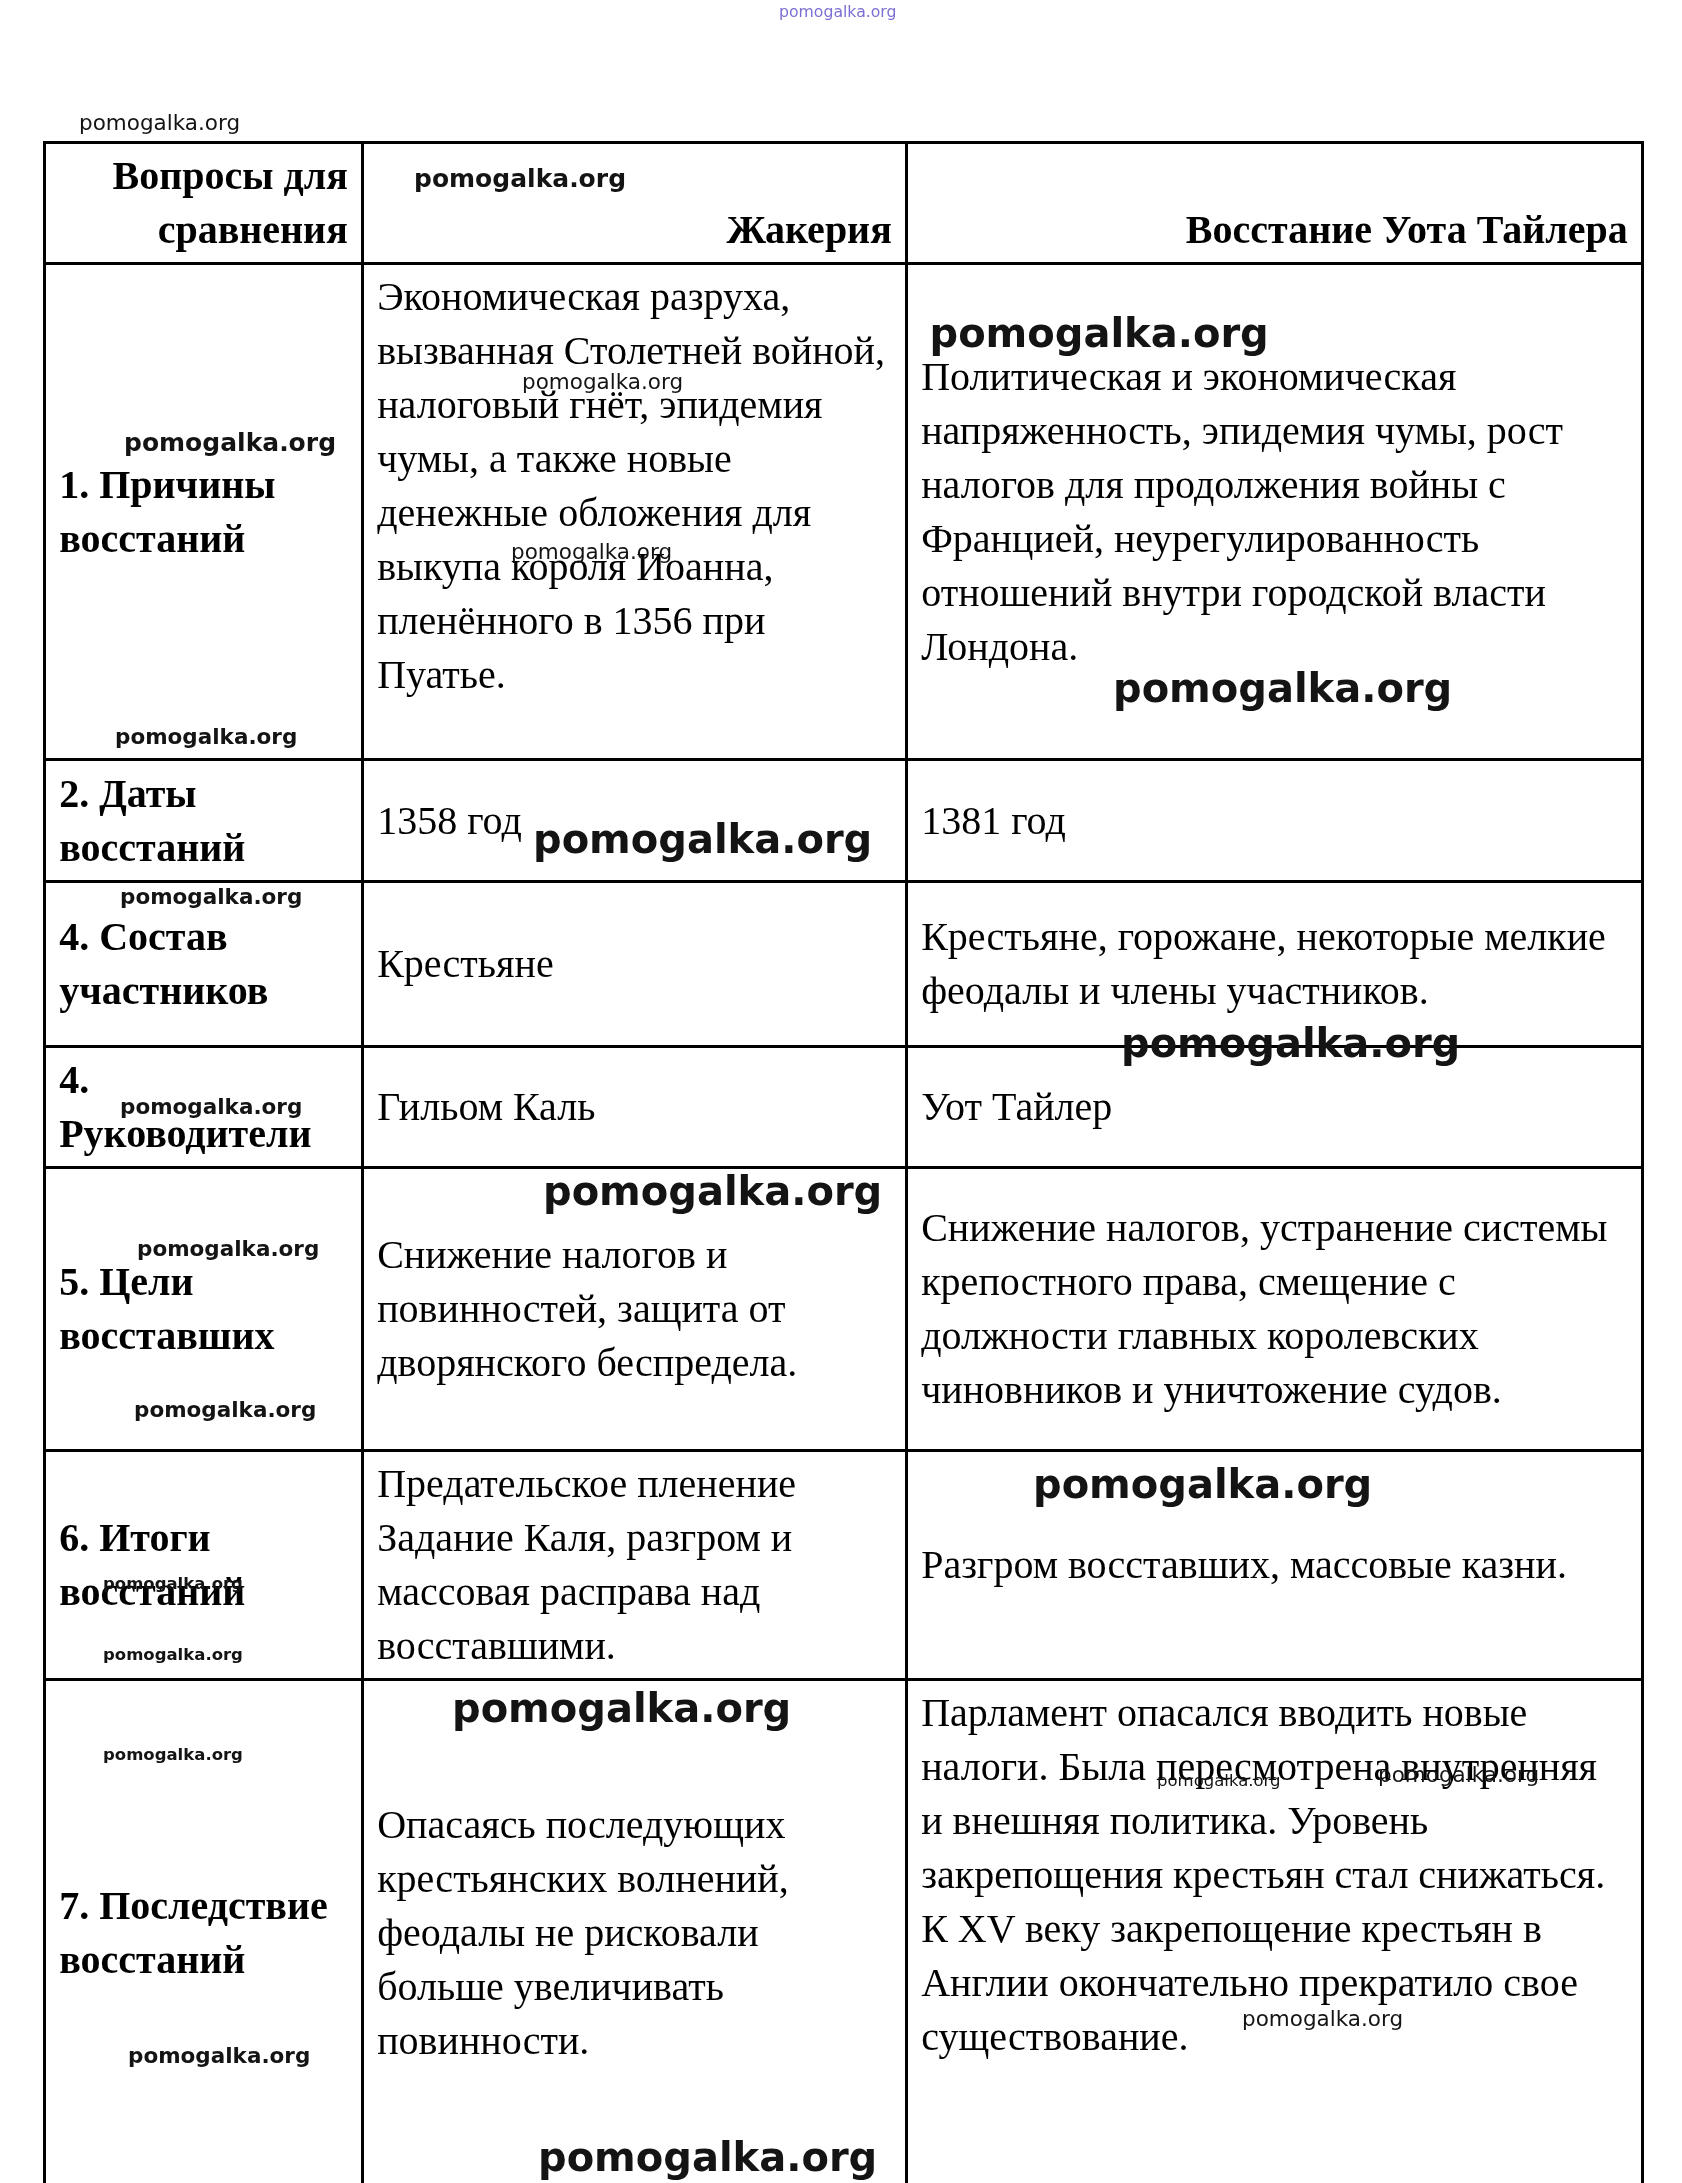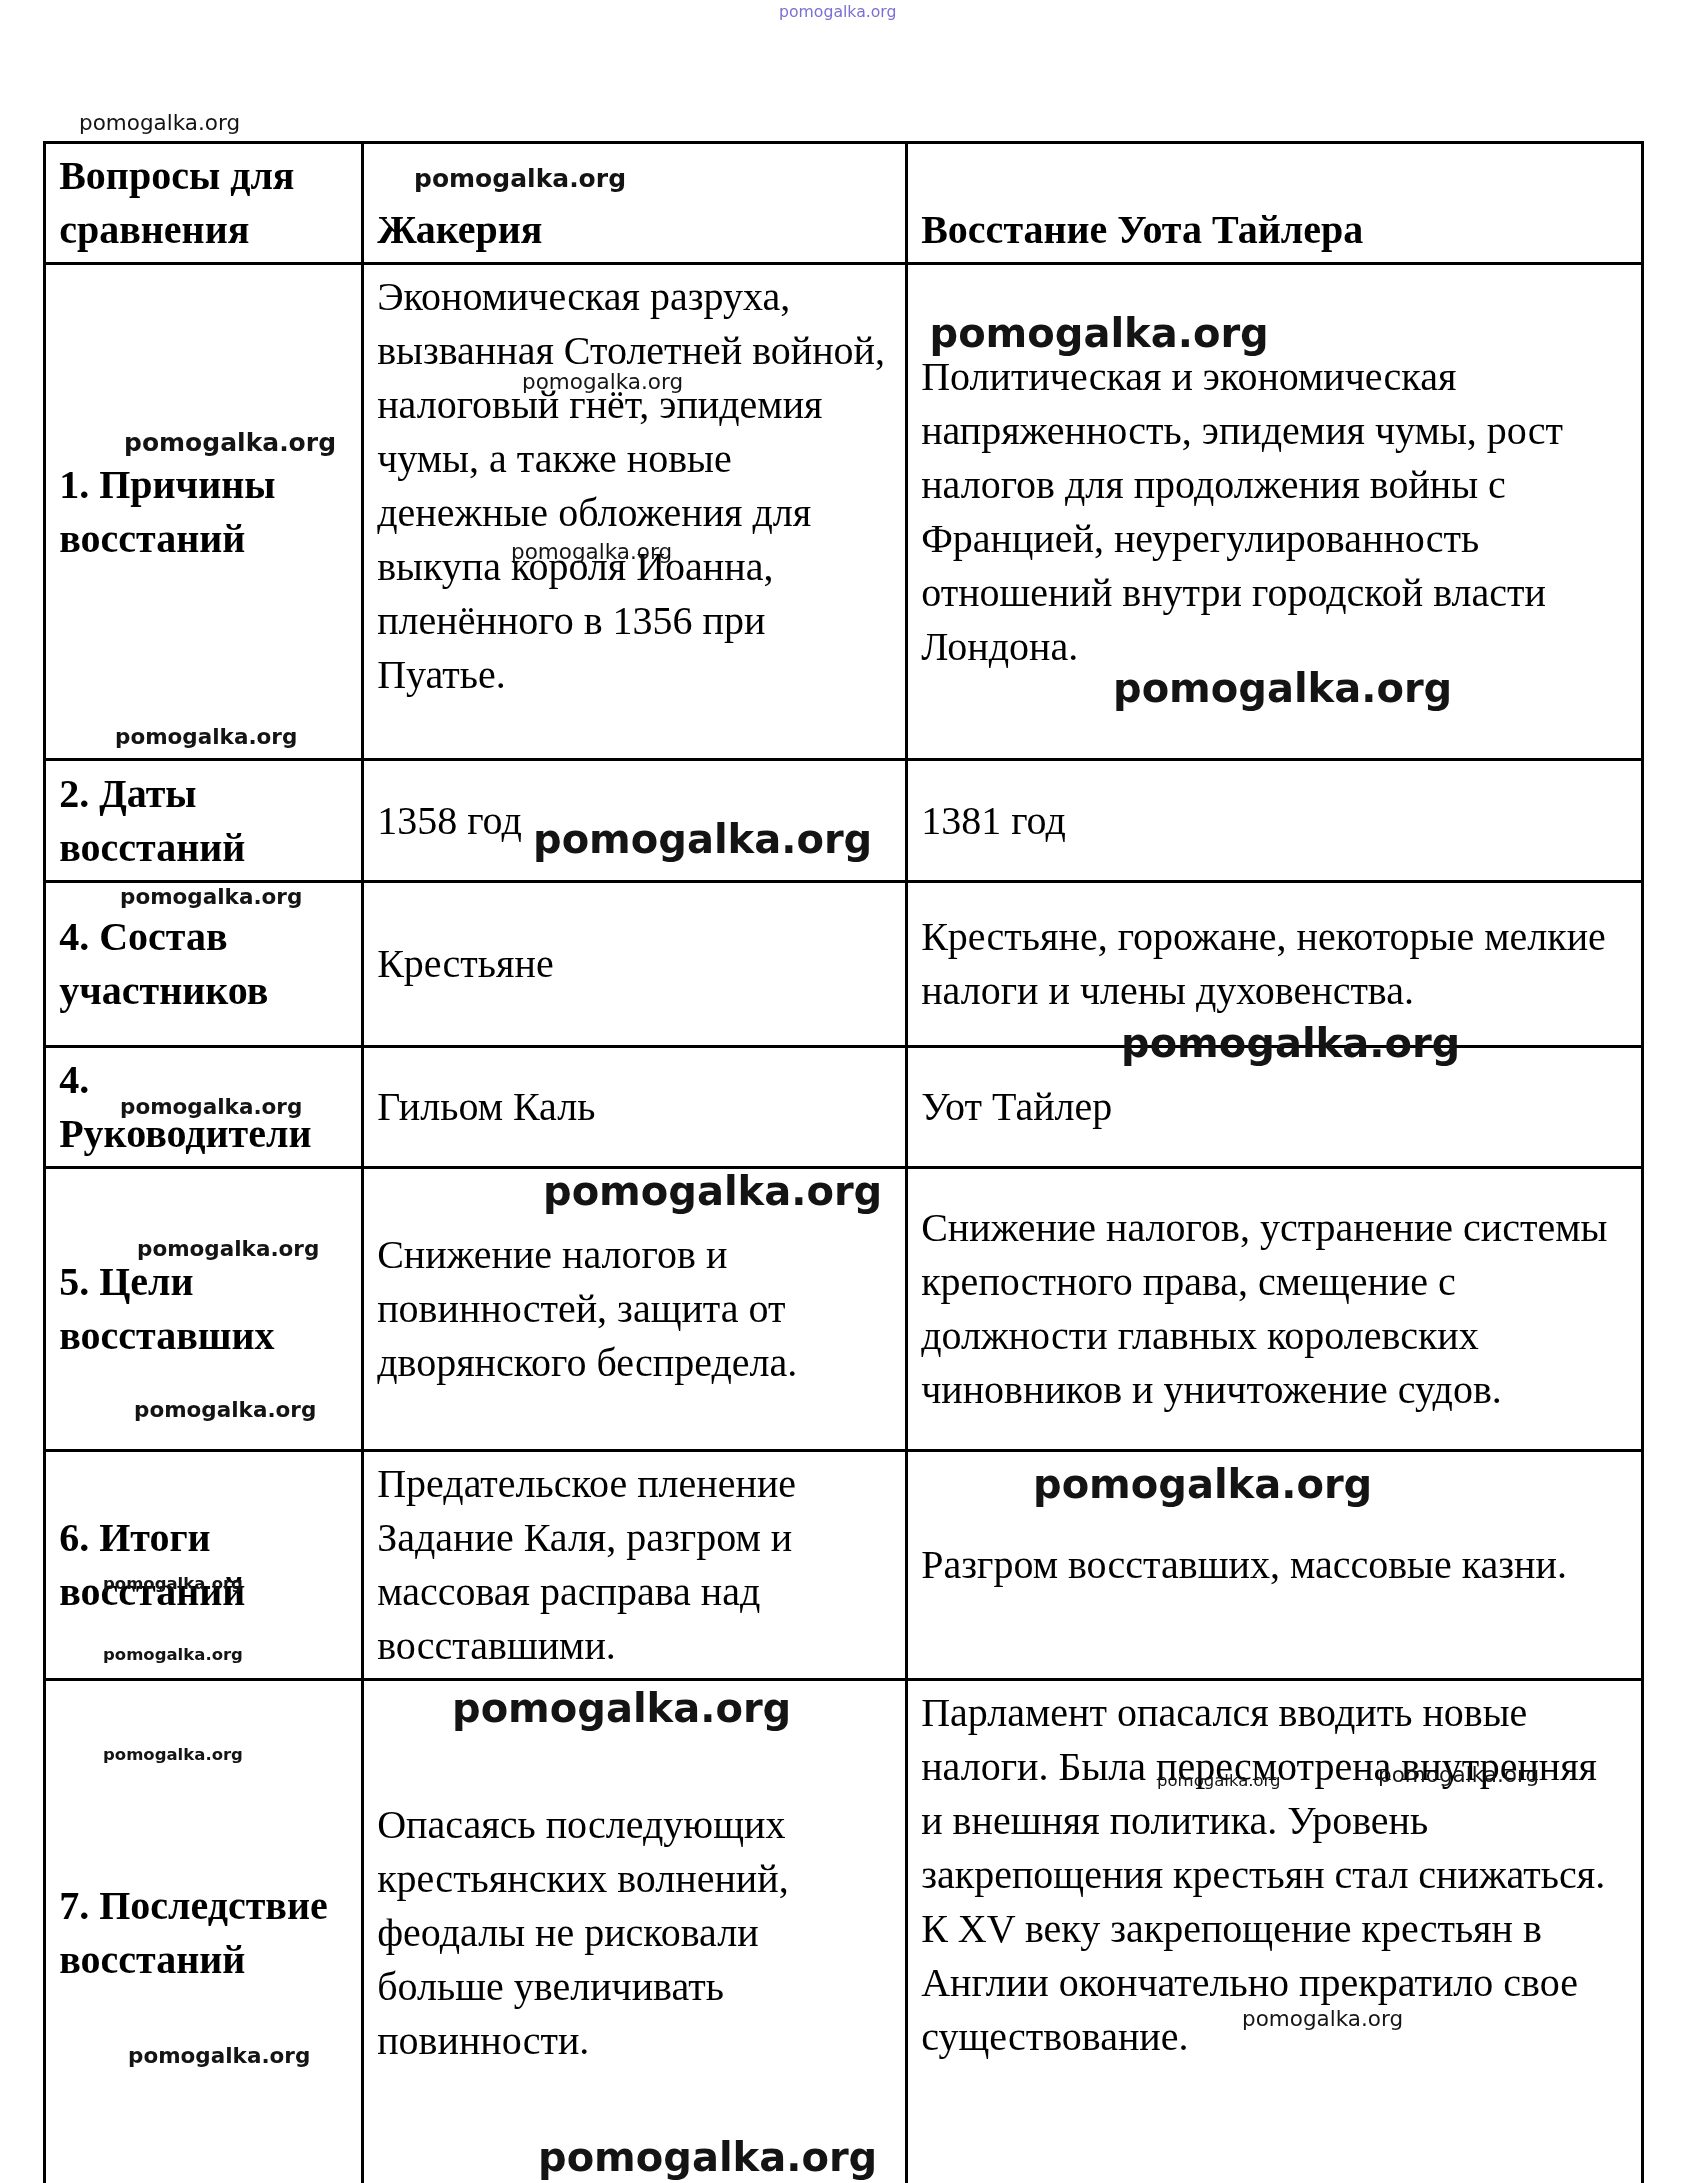--- a/index.html
+++ b/index.html
@@ -44,21 +44,21 @@
     word-wrap: break-word;
   }
   td.q {
     font-weight: bold;
   }
   tr.hdr td {
     font-weight: bold;
   }
   .va-top { vertical-align: top !important; }
   .va-bottom { vertical-align: bottom !important; }
-  tr.h-hdr { height: 104px; }
+  tr.h-hdr { height: 104px; text-align: right; }
   tr.r1 { height: 496px; }
   tr.r2 { height: 122px; }
   tr.r3 { height: 165px; }
   tr.r4 { height: 121px; }
   tr.r5 { height: 283px; }
   tr.r6 { height: 225px; }
   tr.r7 { height: 506px; }
   .cell-text { position: relative; z-index: 1; }
 
   
@@ -139,21 +139,21 @@
 
     <tr class="r3">
       <td class="q">
         <span class="wm wm-sm" style="left:74px; top:3.3px;">pomogalka.org</span>
         <div class="cell-text">4. Состав участников</div>
       </td>
       <td>
         <div class="cell-text">Крестьяне</div>
       </td>
       <td>
-        <div class="cell-text">Крестьяне, горожане, некоторые мелкие налоги и члены духовенства.</div>
+        <div class="cell-text">Крестьяне, горожане, некоторые мелкие феодалы и члены участников.</div>
       </td>
     </tr>
 
     <tr class="r4">
       <td class="q">
         <span class="wm wm-sm" style="left:74px; top:48px;">pomogalka.org</span>
         <div class="cell-text">4. Руководители</div>
       </td>
       <td>
         <div class="cell-text">Гильом Каль</div>

